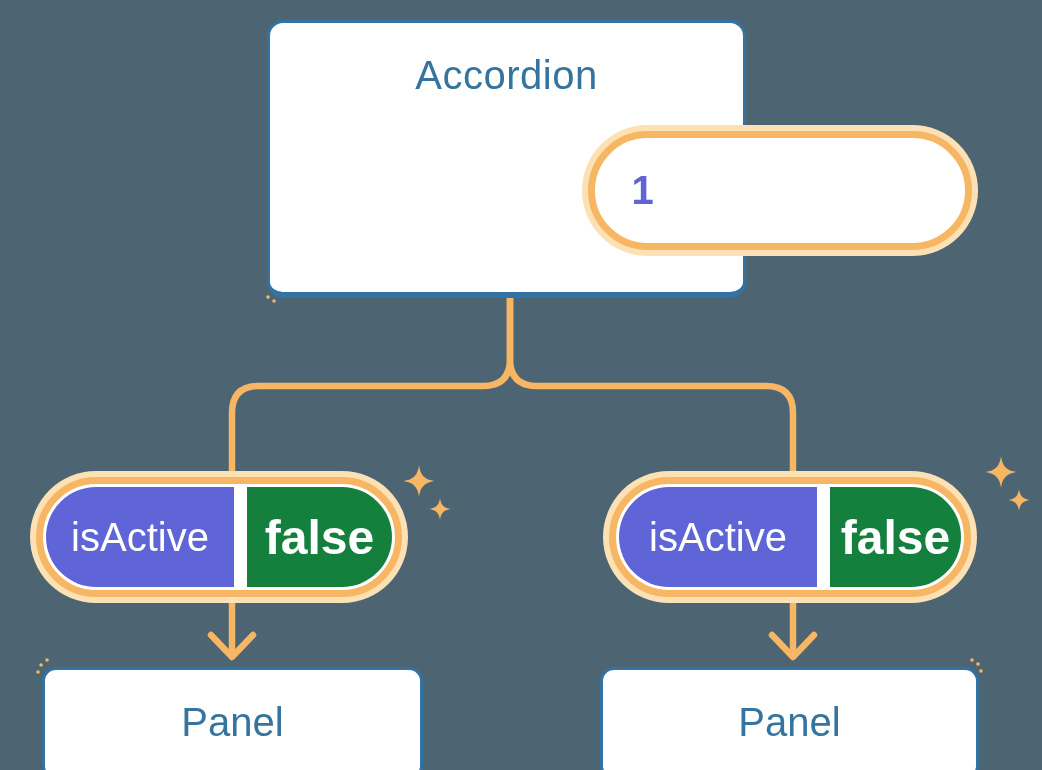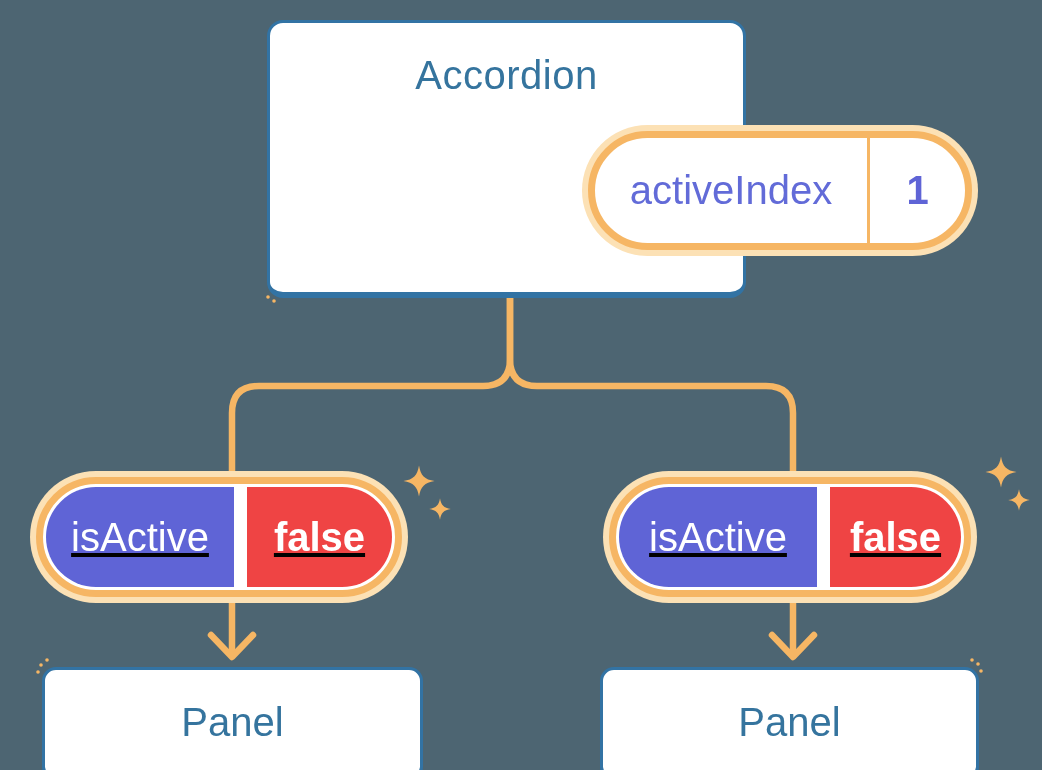--- a/index.html
+++ b/index.html
@@ -77,36 +77,35 @@
   .prop-pill.left  { left: 30px;  width: 378px; }
   .prop-pill.right { left: 603px; width: 374px; }
   .prop-ring {
     height: 100%;
     border: 7px solid #F6B664;
     border-radius: 999px;
     background: #ffffff;
     padding: 3px;
     display: flex;
     gap: 13px;
-    text-decoration: underline;
   }
   .prop-label {
     flex: 1;
     background: #5F64D6;
     color: #ffffff;
     border-radius: 999px 0 0 999px;
     display: flex; align-items: center; justify-content: center;
     font-size: 40px;
   }
   .prop-value {
-    background: #ef4444;
+    background: #15803d;
     color: #ffffff;
     border-radius: 0 999px 999px 0;
     display: flex; align-items: center; justify-content: center;
-    font-size: 40px;
+    font-size: 48px;
     font-weight: bold;
   }
   .prop-pill.left  .prop-value { width: 145px; }
   .prop-pill.right .prop-value { width: 131px; }
 
   
   .panel {
     position: absolute;
     top: 647px;
     height: 114px;
@@ -166,21 +165,20 @@
       <circle cx="972" cy="640" r="1.8"></circle>
         <circle cx="978" cy="644" r="1.8"></circle>
         <circle cx="981" cy="651" r="1.8"></circle>
     </g>
   </svg>
 
   <div class="accordion-card">
     <div class="card-title">Accordion</div>
     <div class="state-pill">
       <div class="state-ring">
-        <div class="state-label">activeIndex</div>
         <div class="state-value">1</div>
       </div>
     </div>
   </div>
 
   <div class="prop-pill left">
     <div class="prop-ring">
       <div class="prop-label">isActive</div>
       <div class="prop-value">false</div>
     </div>

